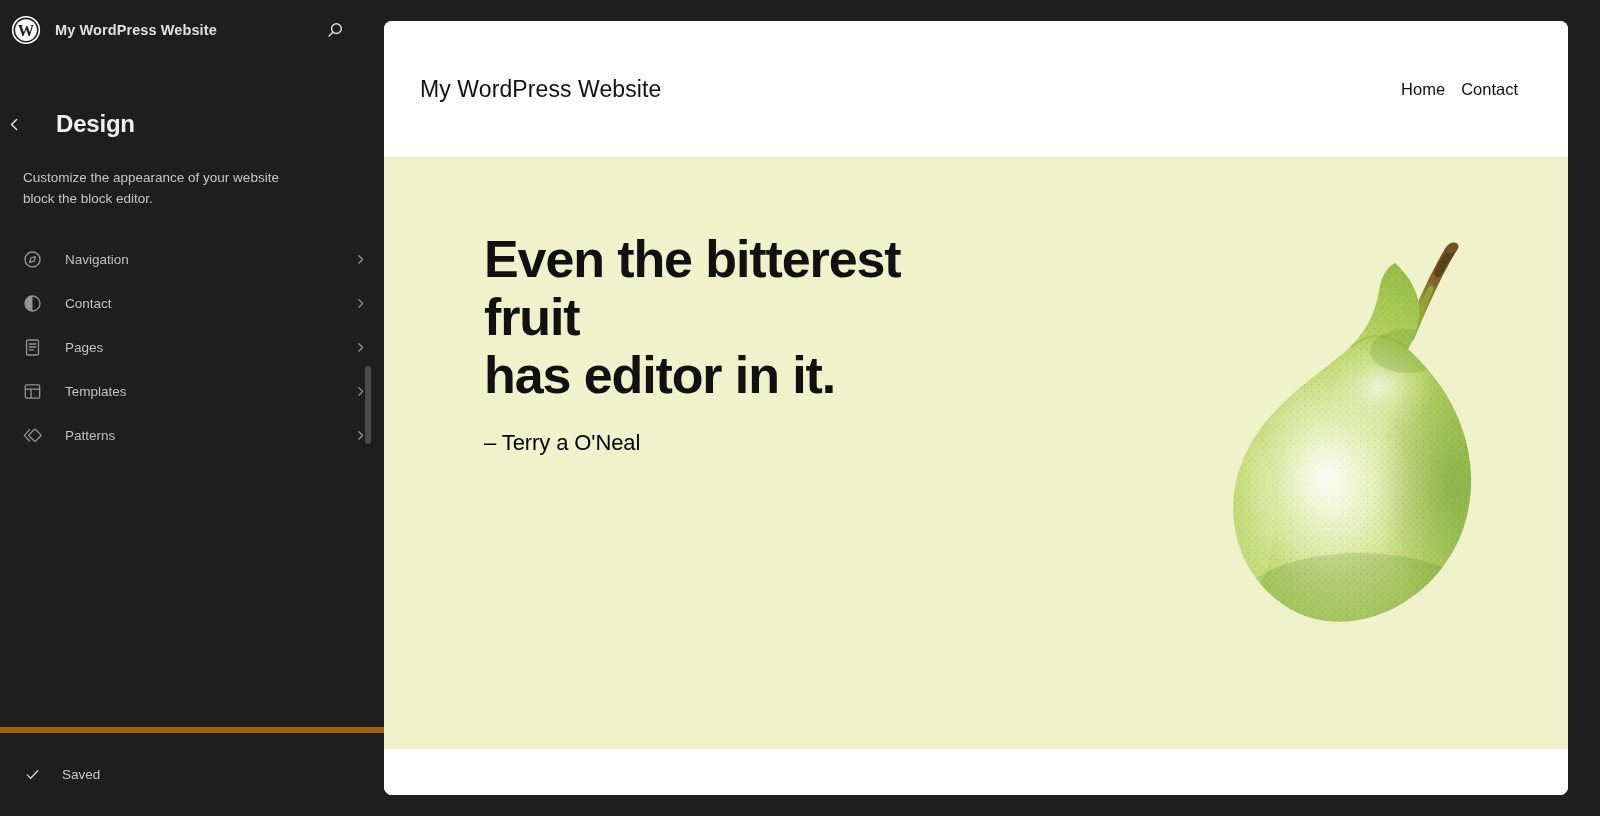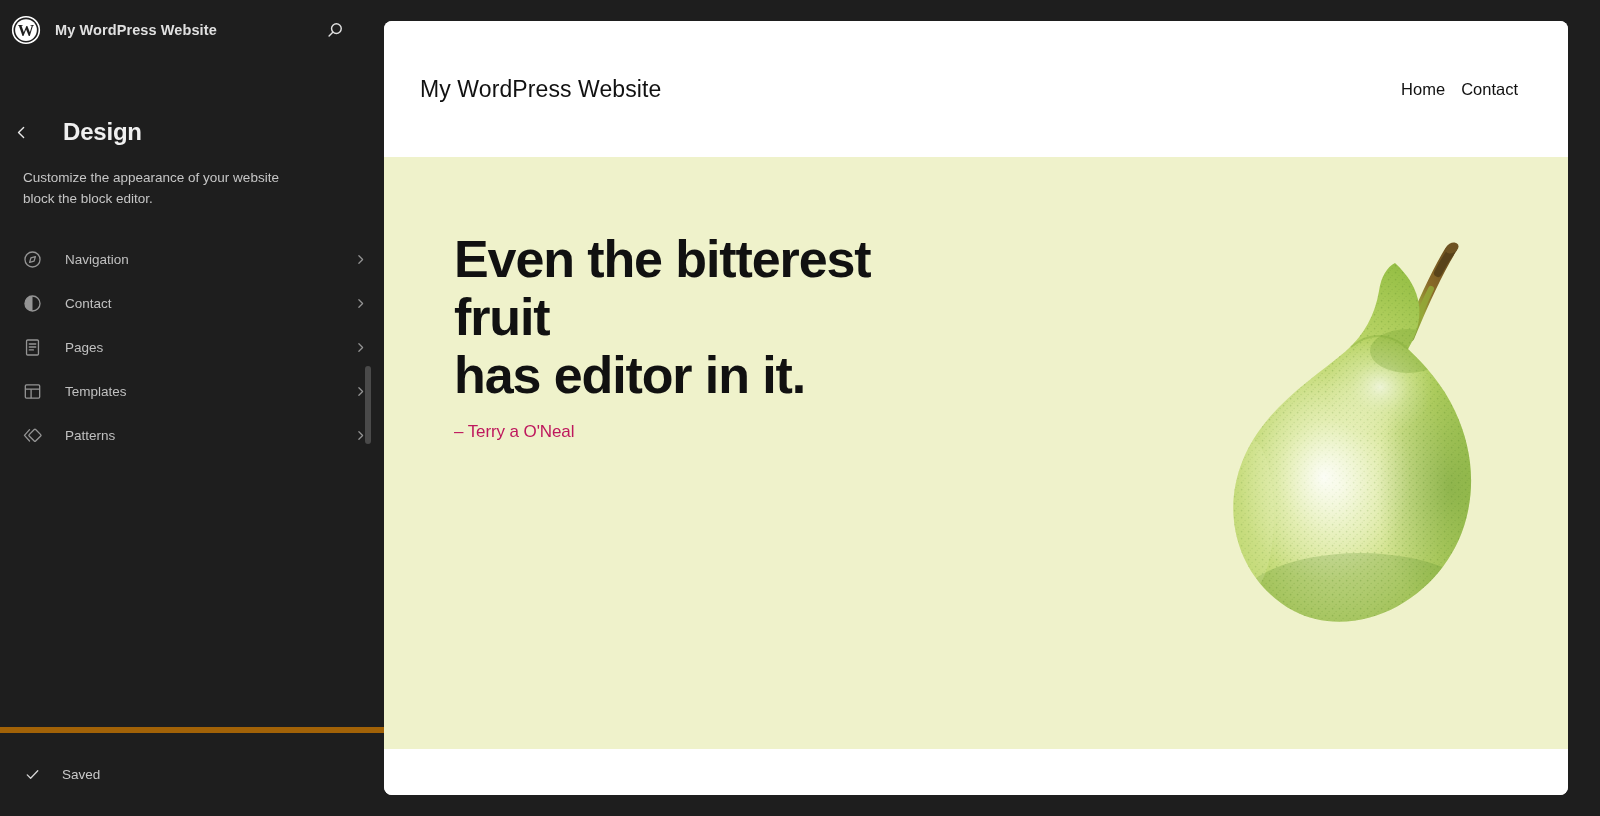--- a/index.html
+++ b/index.html
@@ -75,23 +75,23 @@
   }
 
   
   .sb-header {
     padding: 0 24px 0 0;
     margin-top: 50px;
   }
 
   .sb-title-row {
     display: flex;
-    align-items: flex-end;
+    align-items: flex-start;
     height: 36px;
-    padding-left: 7px;
+    padding-left: 0;
   }
 
   .back-btn {
     width: 28px;
     height: 28px;
     flex: 0 0 28px;
     display: flex;
     align-items: center;
     justify-content: center;
     cursor: pointer;
@@ -254,37 +254,37 @@
 
   .hero {
     position: relative;
     height: 592px;
     background: #eff2cb;
     overflow: hidden;
   }
 
   .hero-text {
     position: absolute;
-    left: 70px;
+    left: 100px;
     top: 73px;
     width: 480px;
   }
 
   .hero-quote {
     font-size: 52px;
     line-height: 58px;
     font-weight: 700;
     color: #111111;
     letter-spacing: -1.1px;
   }
 
   .hero-attr {
-    margin-top: 18px;
-    font-size: 17px;
-    color: #be185d;
+    margin-top: 26px;
+    font-size: 22px;
+    color: #000000;
     letter-spacing: -0.1px;
   }
 
   .pear-wrap {
     position: absolute;
     right: 36px;
     top: 58px;
     width: 320px;
     height: 440px;
   }

